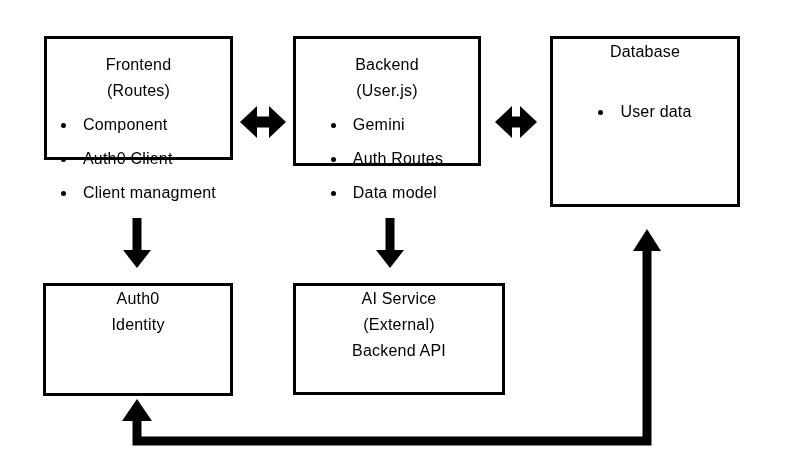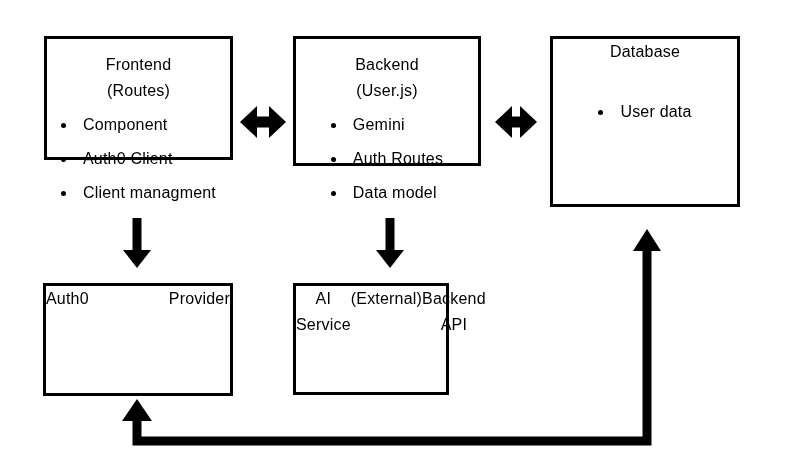--- a/index.html
+++ b/index.html
@@ -21,22 +21,22 @@
   .node ul {
     margin:0; padding:0; display:inline-block; text-align:left;
     list-style-type:disc; list-style-position:inside;
   }
   .node li { padding:0;margin-top:8px; }
   .n-frontend { left:44px;  top:36px;  width:189px; height:124px; padding-top:13px; }
   .n-backend  { left:293px; top:36px;  width:188px; height:130px; padding-top:13px; }
   .n-database { left:550px; top:36px;  width:190px; height:171px; }
   .n-database ul { margin-top:26px; }
   .n-auth0    { left:43px;  top:283px; width:190px; height:113px; }
-  .n-ai       { left:293px; top:283px; width:156px; height:112px; }
-  .v-center { display:flex; flex-direction:row; justify-content:space-between; }
+  .n-ai       { left:293px; top:283px; width:212px; height:112px; }
+  .v-center { display:flex; flex-direction:column; justify-content:flex-start; }
 </style>
 </head>
 <body>
 
 <div class="canvas">
 
   <svg class="arrows" viewBox="0 0 806 453" xmlns="http://www.w3.org/2000/svg" aria-hidden="true">
 
     <g>
       <line class="shaft" x1="253" y1="122" x2="273" y2="122" stroke-width="11"></line>
@@ -89,21 +89,21 @@
 
   <div class="node n-database">
     <div>Database</div>
     <ul>
       <li>User data</li>
     </ul>
   </div>
 
   <div class="node n-auth0 v-center">
     <div>Auth0</div>
-    <div>Provider</div>
+    <div>Identity</div>
   </div>
 
   <div class="node n-ai v-center">
     <div>AI Service</div>
     <div>(External)</div>
     <div>Backend API</div>
   </div>
 
 </div>
 

